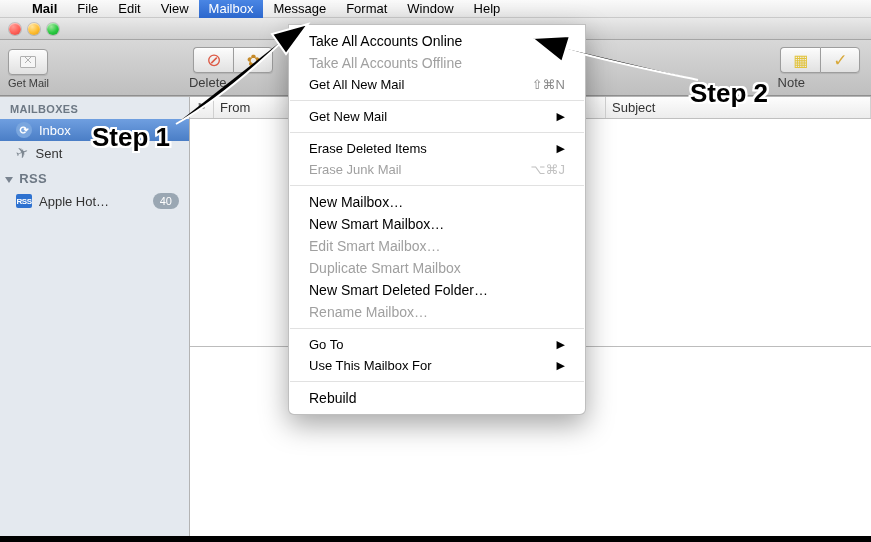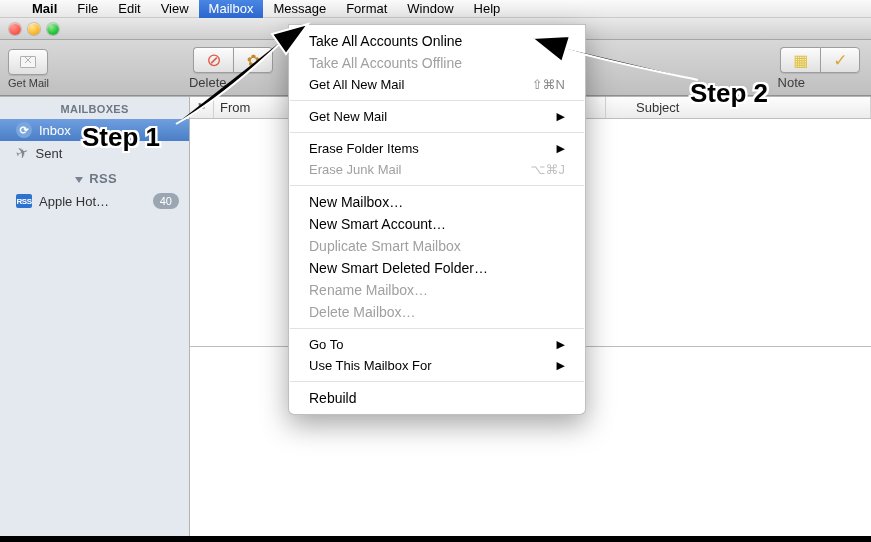--- a/index.html
+++ b/index.html
@@ -129,22 +129,21 @@
       background: #e4e9ef;
       border-right: 1px solid #b4b4b4;
       padding-top: 0;
       overflow: hidden;
     }
     .sidebar-header {
       font-size: 11px;
       color: #6d7884;
       font-weight: bold;
       letter-spacing: .3px;
-      padding: 6px 2px 4px;
-      text-align: center;
+      padding: 6px 10px 4px;
     }
     .sidebar-item {
       display: flex;
       align-items: center;
       gap: 7px;
       padding: 3px 10px 3px 16px;
       font-size: 13px;
       color: #333;
     }
     .sidebar-item.selected {
@@ -185,21 +184,21 @@
       color: #333;
     }
     .col {
       border-right: 1px solid #d0d0d0;
       display: flex;
       align-items: center;
       padding: 0 6px;
     }
     .col.flag { width: 24px; justify-content: center;}
     .col.from { flex: 0 0 392px; }
-    .col.subject { flex: 1; margin-left: 24px; }
+    .col.subject { flex: 1; }
     .list-body {
       flex: 1;
       background: #fff;
     }
     .preview-pane {
       height: 190px;
       border-top: 1px solid #bcbcbc;
       background: #fff;
     }
 
@@ -405,48 +404,48 @@
     <span>Get All New Mail</span>
     <span class="shortcut">⇧⌘N</span>
   </div>
   <div class="menu-sep"></div>
   <div class="menu-item">
     <span>Get New Mail</span>
     <span class="submenu-arrow">▶</span>
   </div>
   <div class="menu-sep"></div>
   <div class="menu-item">
-    <span>Erase Folder Items</span>
+    <span>Erase Deleted Items</span>
     <span class="submenu-arrow">▶</span>
   </div>
   <div class="menu-item disabled">
     <span>Erase Junk Mail</span>
     <span class="shortcut">⌥⌘J</span>
   </div>
   <div class="menu-sep"></div>
   <div class="menu-item">New Mailbox…</div>
-  <div class="menu-item">New Smart Account…</div>
+  <div class="menu-item">New Smart Mailbox…</div>
+  <div class="menu-item disabled">Edit Smart Mailbox…</div>
   <div class="menu-item disabled">Duplicate Smart Mailbox</div>
   <div class="menu-item">New Smart Deleted Folder…</div>
   <div class="menu-item disabled">Rename Mailbox…</div>
-  <div class="menu-item disabled">Delete Mailbox…</div>
   <div class="menu-sep"></div>
   <div class="menu-item">
     <span>Go To</span>
     <span class="submenu-arrow">▶</span>
   </div>
   <div class="menu-item">
     <span>Use This Mailbox For</span>
     <span class="submenu-arrow">▶</span>
   </div>
   <div class="menu-sep"></div>
   <div class="menu-item">Rebuild</div>
 </div>
 
-<div class="anno" style="left:82px; top:122px">
+<div class="anno" style="left:92px; top:122px">
   <span class="anno-label">Step 1</span>
 </div>
 <svg class="anno arrow-svg" style="left:158px; top:20px" width="160" height="110" viewBox="0 0 160 110">
   <path d="M18 104 C 60 80, 105 40, 130 16" fill="none" stroke="#000" stroke-width="10"></path>
   <path d="M18 104 C 60 80, 105 40, 130 16" fill="none" stroke="#fff" stroke-width="4" opacity="0"></path>
   <polygon points="150,4 114,14 128,34"></polygon>
 </svg>
 
 <div class="anno" style="left:690px; top:78px">
   <span class="anno-label">Step 2</span>

